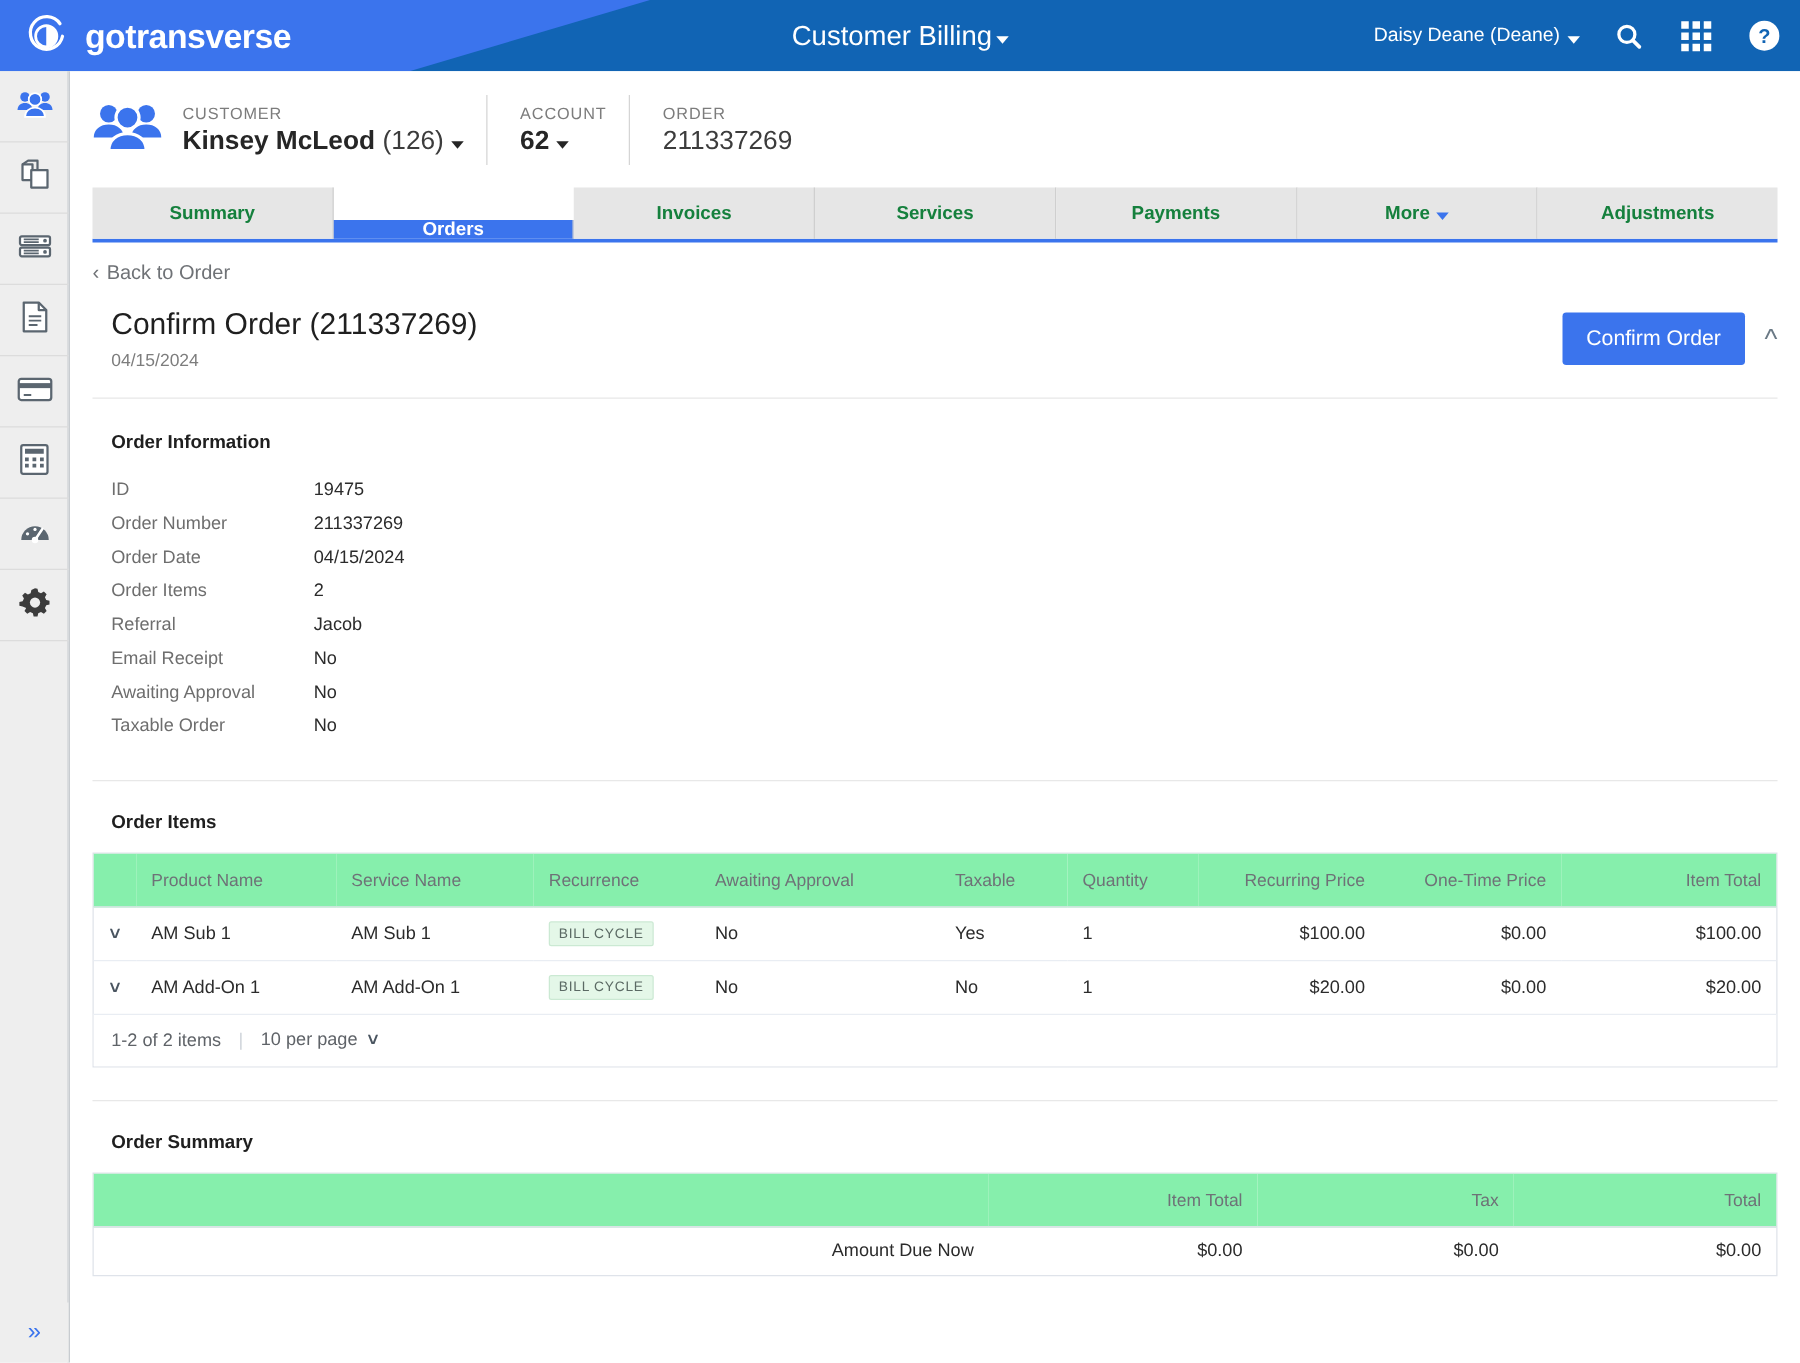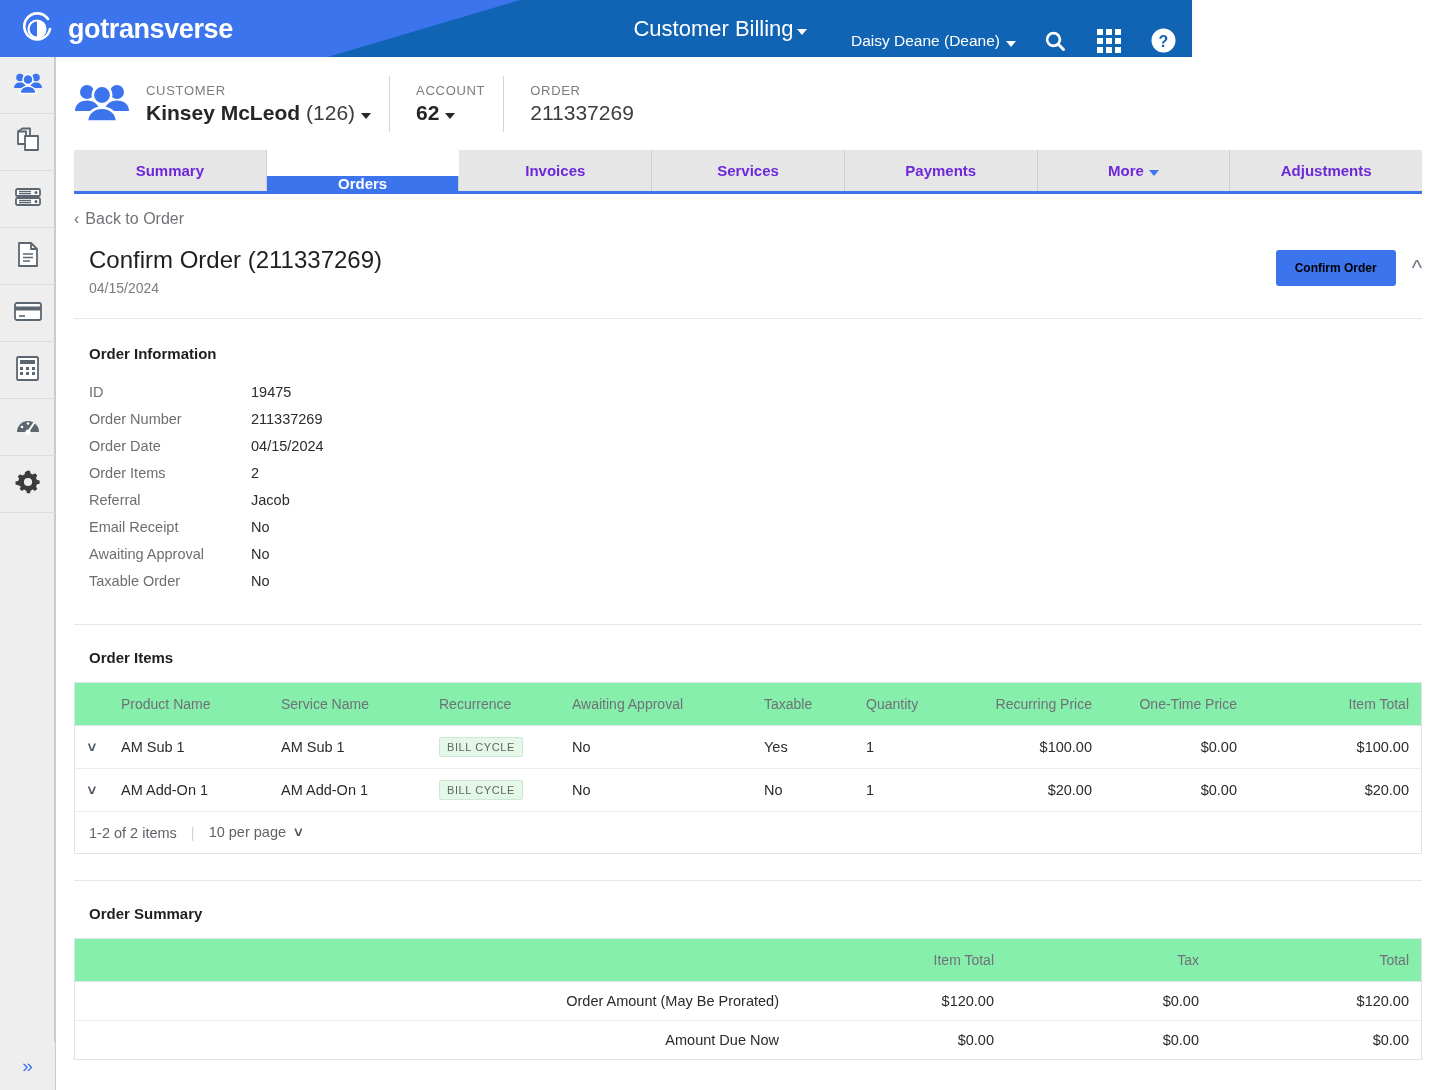--- a/index.html
+++ b/index.html
@@ -7,21 +7,21 @@
     margin: 0; padding: 0;
     width: 1440px; height: 1090px;
     background: #ffffff;
     font-family: "Liberation Sans", sans-serif;
     overflow: hidden;
   }
 
   
   .topbar {
     position: absolute; top: 0; left: 0;
-    width: 1192px; height: 57px;
+    width: 1440px; height: 57px;
     background: #1164b4;
     overflow: hidden;
   }
   .topbar-blue-left {
     position: absolute; top: 0; left: 0;
     width: 520px; height: 57px;
     background: #3b74ed;
     clip-path: polygon(0 0, 100% 0, 63% 100%, 0 100%);
   }
   .brand {
@@ -45,21 +45,21 @@
   }
   .caret-down {
     width: 0; height: 0;
     border-left: 5px solid transparent;
     border-right: 5px solid transparent;
     border-top: 6px solid currentColor;
     display: inline-block;
     position: relative; top: 3px;
   }
   .top-right {
-    position: absolute; right: 14px; top: 12px; height: 57px;
+    position: absolute; right: 14px; top: 0; height: 57px;
     display: flex; align-items: center; gap: 24px;
   }
   .user-menu {
     display: flex; align-items: center; gap: 6px;
     color: #ffffff; font-size: 15.5px; cursor: pointer;
   }
   .icon-btn {
     width: 30px; height: 30px; display: flex;
     align-items: center; justify-content: center; cursor: pointer;
   }
@@ -113,21 +113,21 @@
   .ctx-value .light { font-weight: normal; color: #3c3c3c; }
   .people-icon { margin-right: 16px; }
 
   
   .tabs {
     display: flex; height: 44px; margin: 0 18px;
     border-bottom: 3px solid #3b74ed;
   }
   .tab {
     flex: 1; display: flex; align-items: center; justify-content: center;
-    background: #e6e6e6; color: #6d28d9; font-size: 15px; font-weight: bold;
+    background: #e6e6e6; color: #15803d; font-size: 15px; font-weight: bold;
     border-right: 1px solid #cfcfcf; cursor: pointer;
   }
   .tab:last-child { border-right: none; }
   .tab.active { background: #3b74ed; color: #ffffff; margin-top: 26px; }
   .tab .caret-down { border-top-color: #3b74ed; top: 2px; margin-left: 5px; }
 
   
   .backlink {
     display: flex; align-items: center; gap: 6px;
     padding: 16px 0 0 18px; color: #6f7276; font-size: 16px; cursor: pointer;
@@ -136,21 +136,21 @@
 
   
   .page-head {
     display: flex; justify-content: space-between; align-items: flex-start;
     padding: 18px 18px 0 33px;
   }
   .page-title { font-size: 24px; color: #1f1f1f; }
   .page-sub { font-size: 14px; color: #7d7d7d; margin-top: 6px; }
   .head-actions { display: flex; align-items: center; gap: 16px; padding-top: 4px; }
   .btn-primary {
-    background: #3b74ed; color: #000000; font-size: 12px; font-weight: bold;
+    background: #3b74ed; color: #ffffff; font-size: 17px; font-weight: normal;
     border: none; border-radius: 3px; padding: 11px 19px; cursor: pointer;
   }
   .collapse-chevron { color: #6b7a86; font-size: 22px; cursor: pointer; line-height: 1; }
 
   .section-divider {
     margin: 22px 18px 0 18px; height: 1px;
     background: linear-gradient(to bottom, #ffffff, #e4e4e4);
     border-bottom: 1px solid #e8e8e8;
   }
 
@@ -544,26 +544,20 @@
       <thead>
         <tr>
           <th></th>
           <th class="num" style="width:215px;">Item Total</th>
           <th class="num" style="width:205px;">Tax</th>
           <th class="num" style="width:210px;">Total</th>
         </tr>
       </thead>
       <tbody>
         <tr>
-          <td class="sum-label">Order Amount (May Be Prorated)</td>
-          <td class="num">$120.00</td>
-          <td class="num">$0.00</td>
-          <td class="num">$120.00</td>
-        </tr>
-        <tr>
           <td class="sum-label">Amount Due Now</td>
           <td class="num">$0.00</td>
           <td class="num">$0.00</td>
           <td class="num">$0.00</td>
         </tr>
       </tbody>
     </table>
   </div>
 
 </div>

